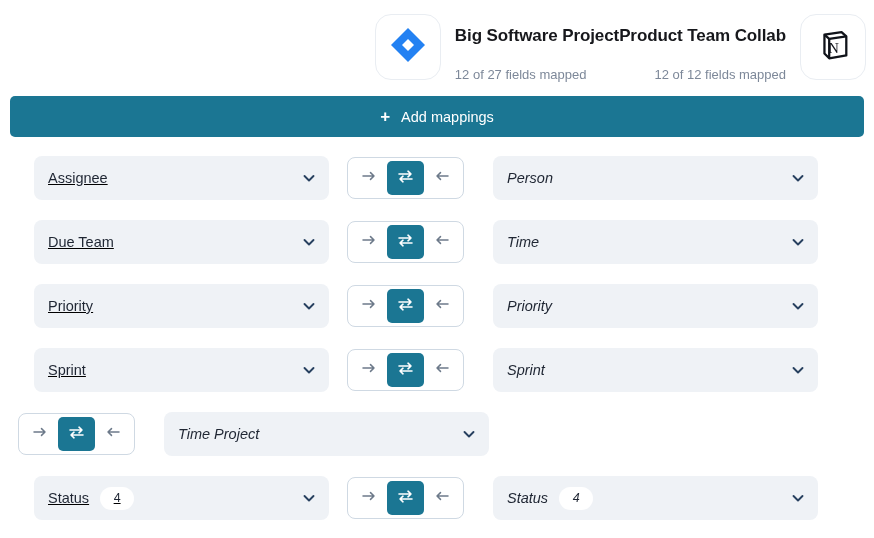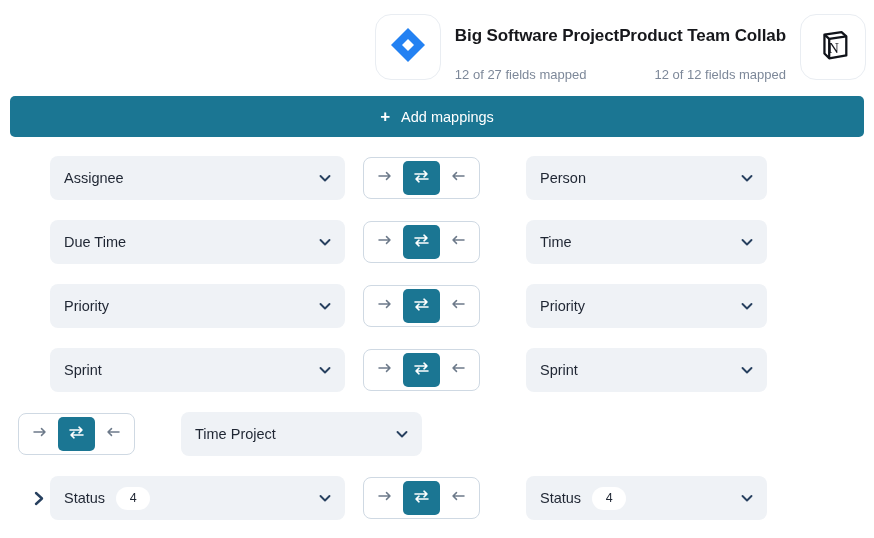--- a/index.html
+++ b/index.html
@@ -96,22 +96,22 @@
   .field {
     position: relative;
     height: 44px;
     background: #eff2f6;
     border-radius: 8px;
     display: flex;
     align-items: center;
     padding: 0 14px;
     cursor: pointer;
   }
-  .field.left  { margin-left: 50px; width: 295px; }
-  .field.right { margin-left: 46px; width: 241px; }
+  .field.left  { margin-left: 34px; width: 295px; text-decoration: underline; }
+  .field.right { margin-left: 29px; width: 325px; font-style: italic; }
   .field-label {
     font-size: 14.5px;
     color: #1f2633;
     white-space: nowrap;
   }
   .badge {
     margin-left: 11px;
     min-width: 34px; height: 23px;
     border-radius: 12px;
     background: #ffffff;
@@ -231,21 +231,21 @@
         <span class="field-label">Person</span>
         <span class="caret">
           <svg width="14" height="14" viewBox="0 0 14 14">
             <path d="M2.5 5 L7 9.5 L11.5 5" fill="none" stroke="currentColor" stroke-width="1.9" stroke-linecap="round" stroke-linejoin="round"></path>
           </svg>
         </span>
       </div>
     </div>
     <div class="row">
       <div class="field left">
-        <span class="field-label">Due Time</span>
+        <span class="field-label">Due Team</span>
         <span class="caret">
           <svg width="14" height="14" viewBox="0 0 14 14">
             <path d="M2.5 5 L7 9.5 L11.5 5" fill="none" stroke="currentColor" stroke-width="1.9" stroke-linecap="round" stroke-linejoin="round"></path>
           </svg>
         </span>
       </div>
       <div class="dir-group">
         <div class="dir-seg">
           <span><svg width="16" height="14" viewBox="0 0 16 14">
               <path d="M2 7 H13 M9.5 3.6 L13 7 L9.5 10.4" fill="none" stroke="currentColor" stroke-width="1.5" stroke-linecap="round" stroke-linejoin="round"></path>

